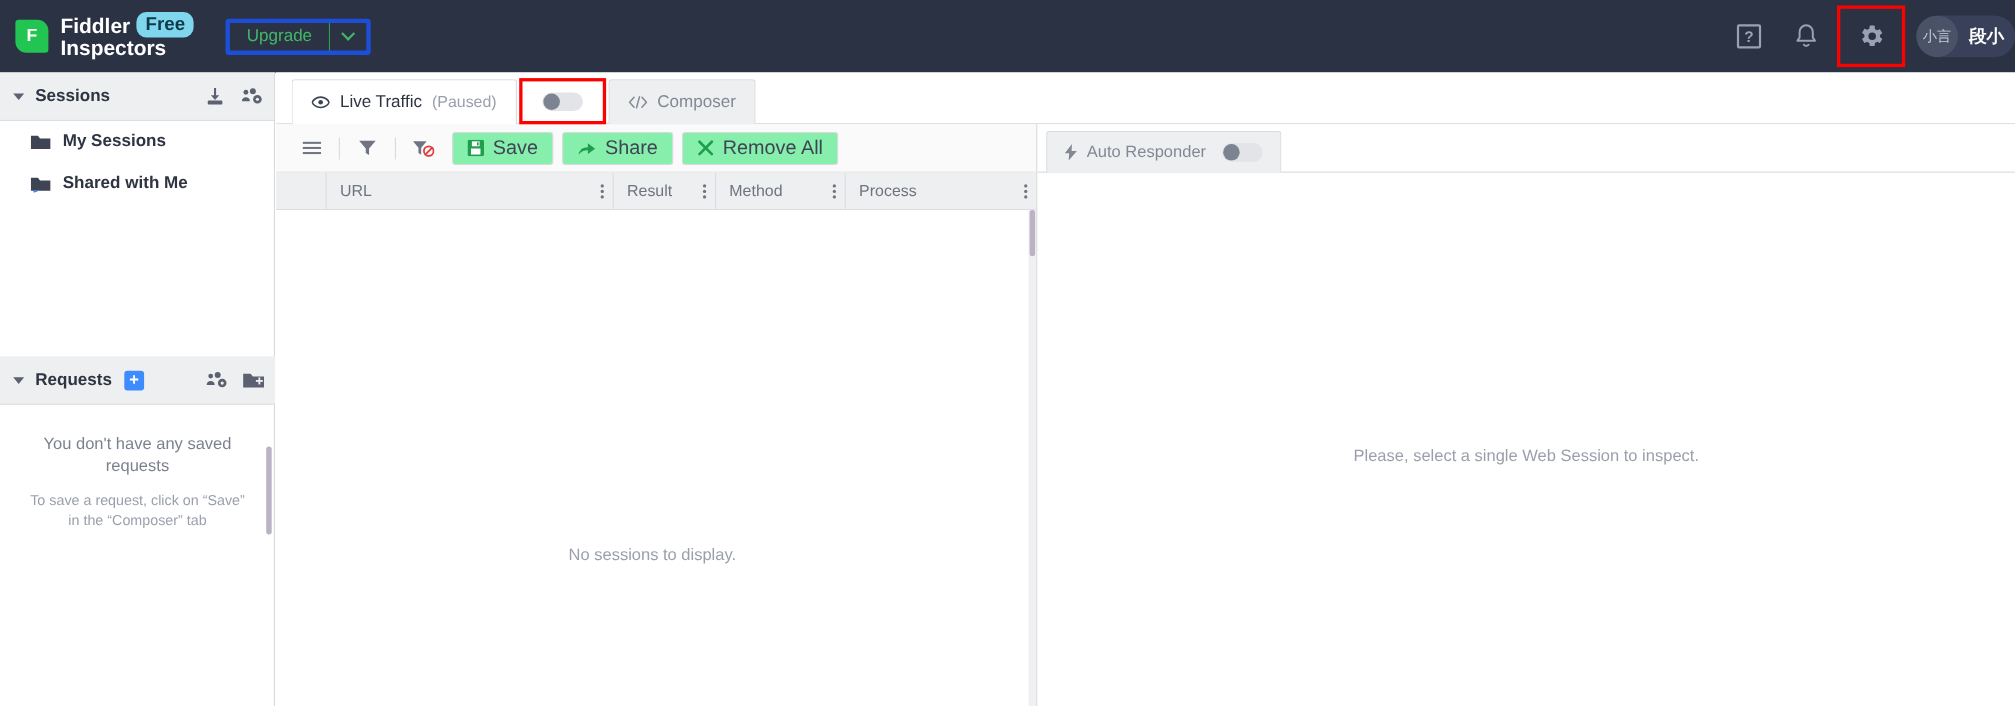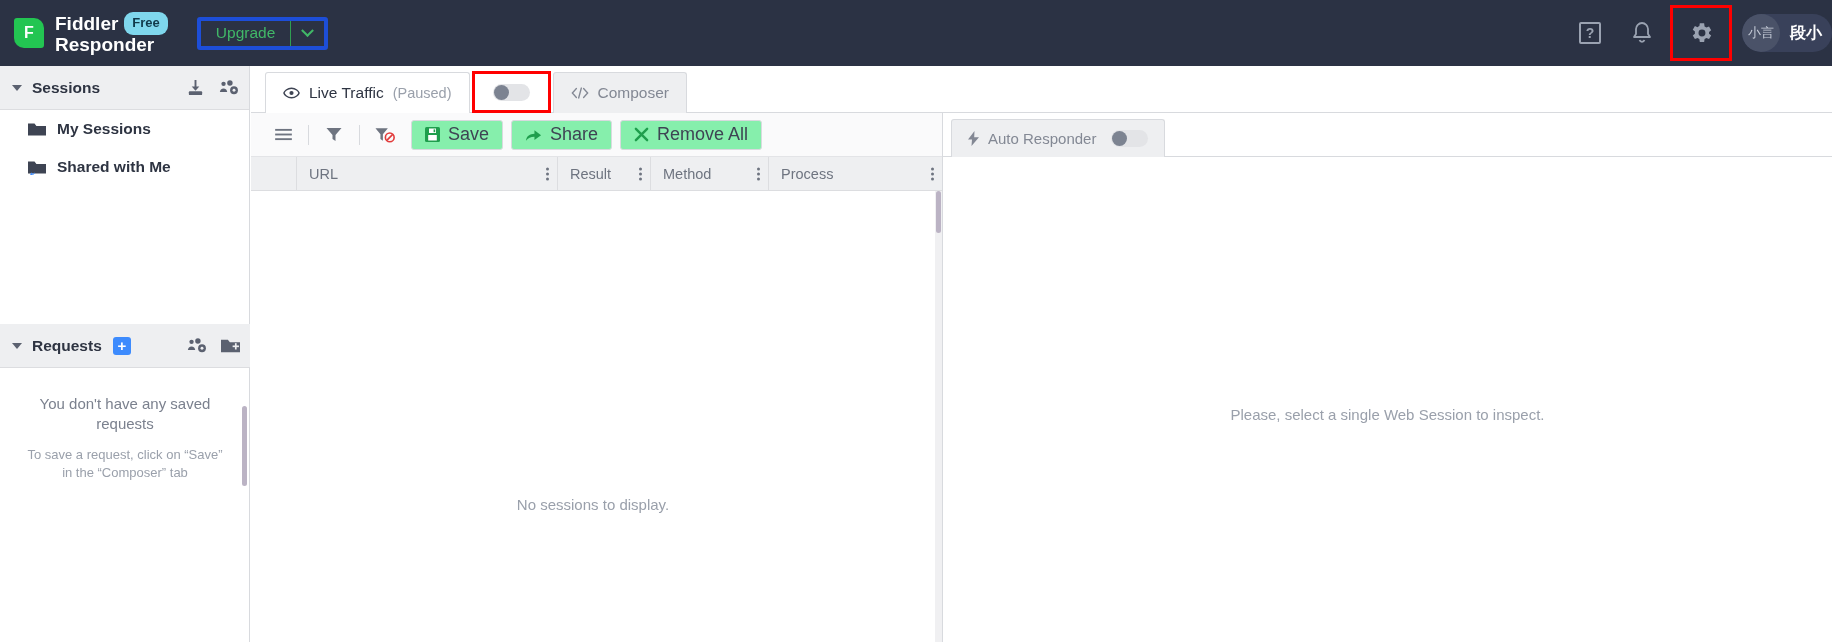--- a/index.html
+++ b/index.html
@@ -29,21 +29,21 @@
     margin-left: 11px;
     color: #ffffff;
     font-size: 19px; font-weight: bold;
     line-height: 20px;
     position: relative;
     white-space: nowrap;
   }
   .badge-free {
     display: inline-block;
     background: #7fd7ed; color: #10394a;
-    font-size: 13px; font-weight: bold;
+    font-size: 17px; font-weight: bold;
     border-radius: 9px;
     padding: 1px 8px 2px 8px;
     vertical-align: 3px;
     margin-left: 6px;
   }
   .upgrade-wrap {
     margin-left: 29px;
     display: flex; align-items: stretch;
     border: 4px solid #1d4ed8; border-radius: 3px;
     height: 33px;
@@ -276,21 +276,21 @@
 <body>
 
 <div class="topbar">
 
   <div class="brand">
     <div class="logo-tile">
       <span>F</span>
     </div>
     <div class="brand-text">
       <span>Fiddler</span><span class="badge-free">Free</span><br>
-      <span>Responder</span>
+      <span>Inspectors</span>
     </div>
   </div>
 
   <div class="upgrade-wrap">
     <button class="upgrade-btn">Upgrade</button>
     <div class="upgrade-caret">
       <span class="caret-dn"></span>
     </div>
   </div>
 

